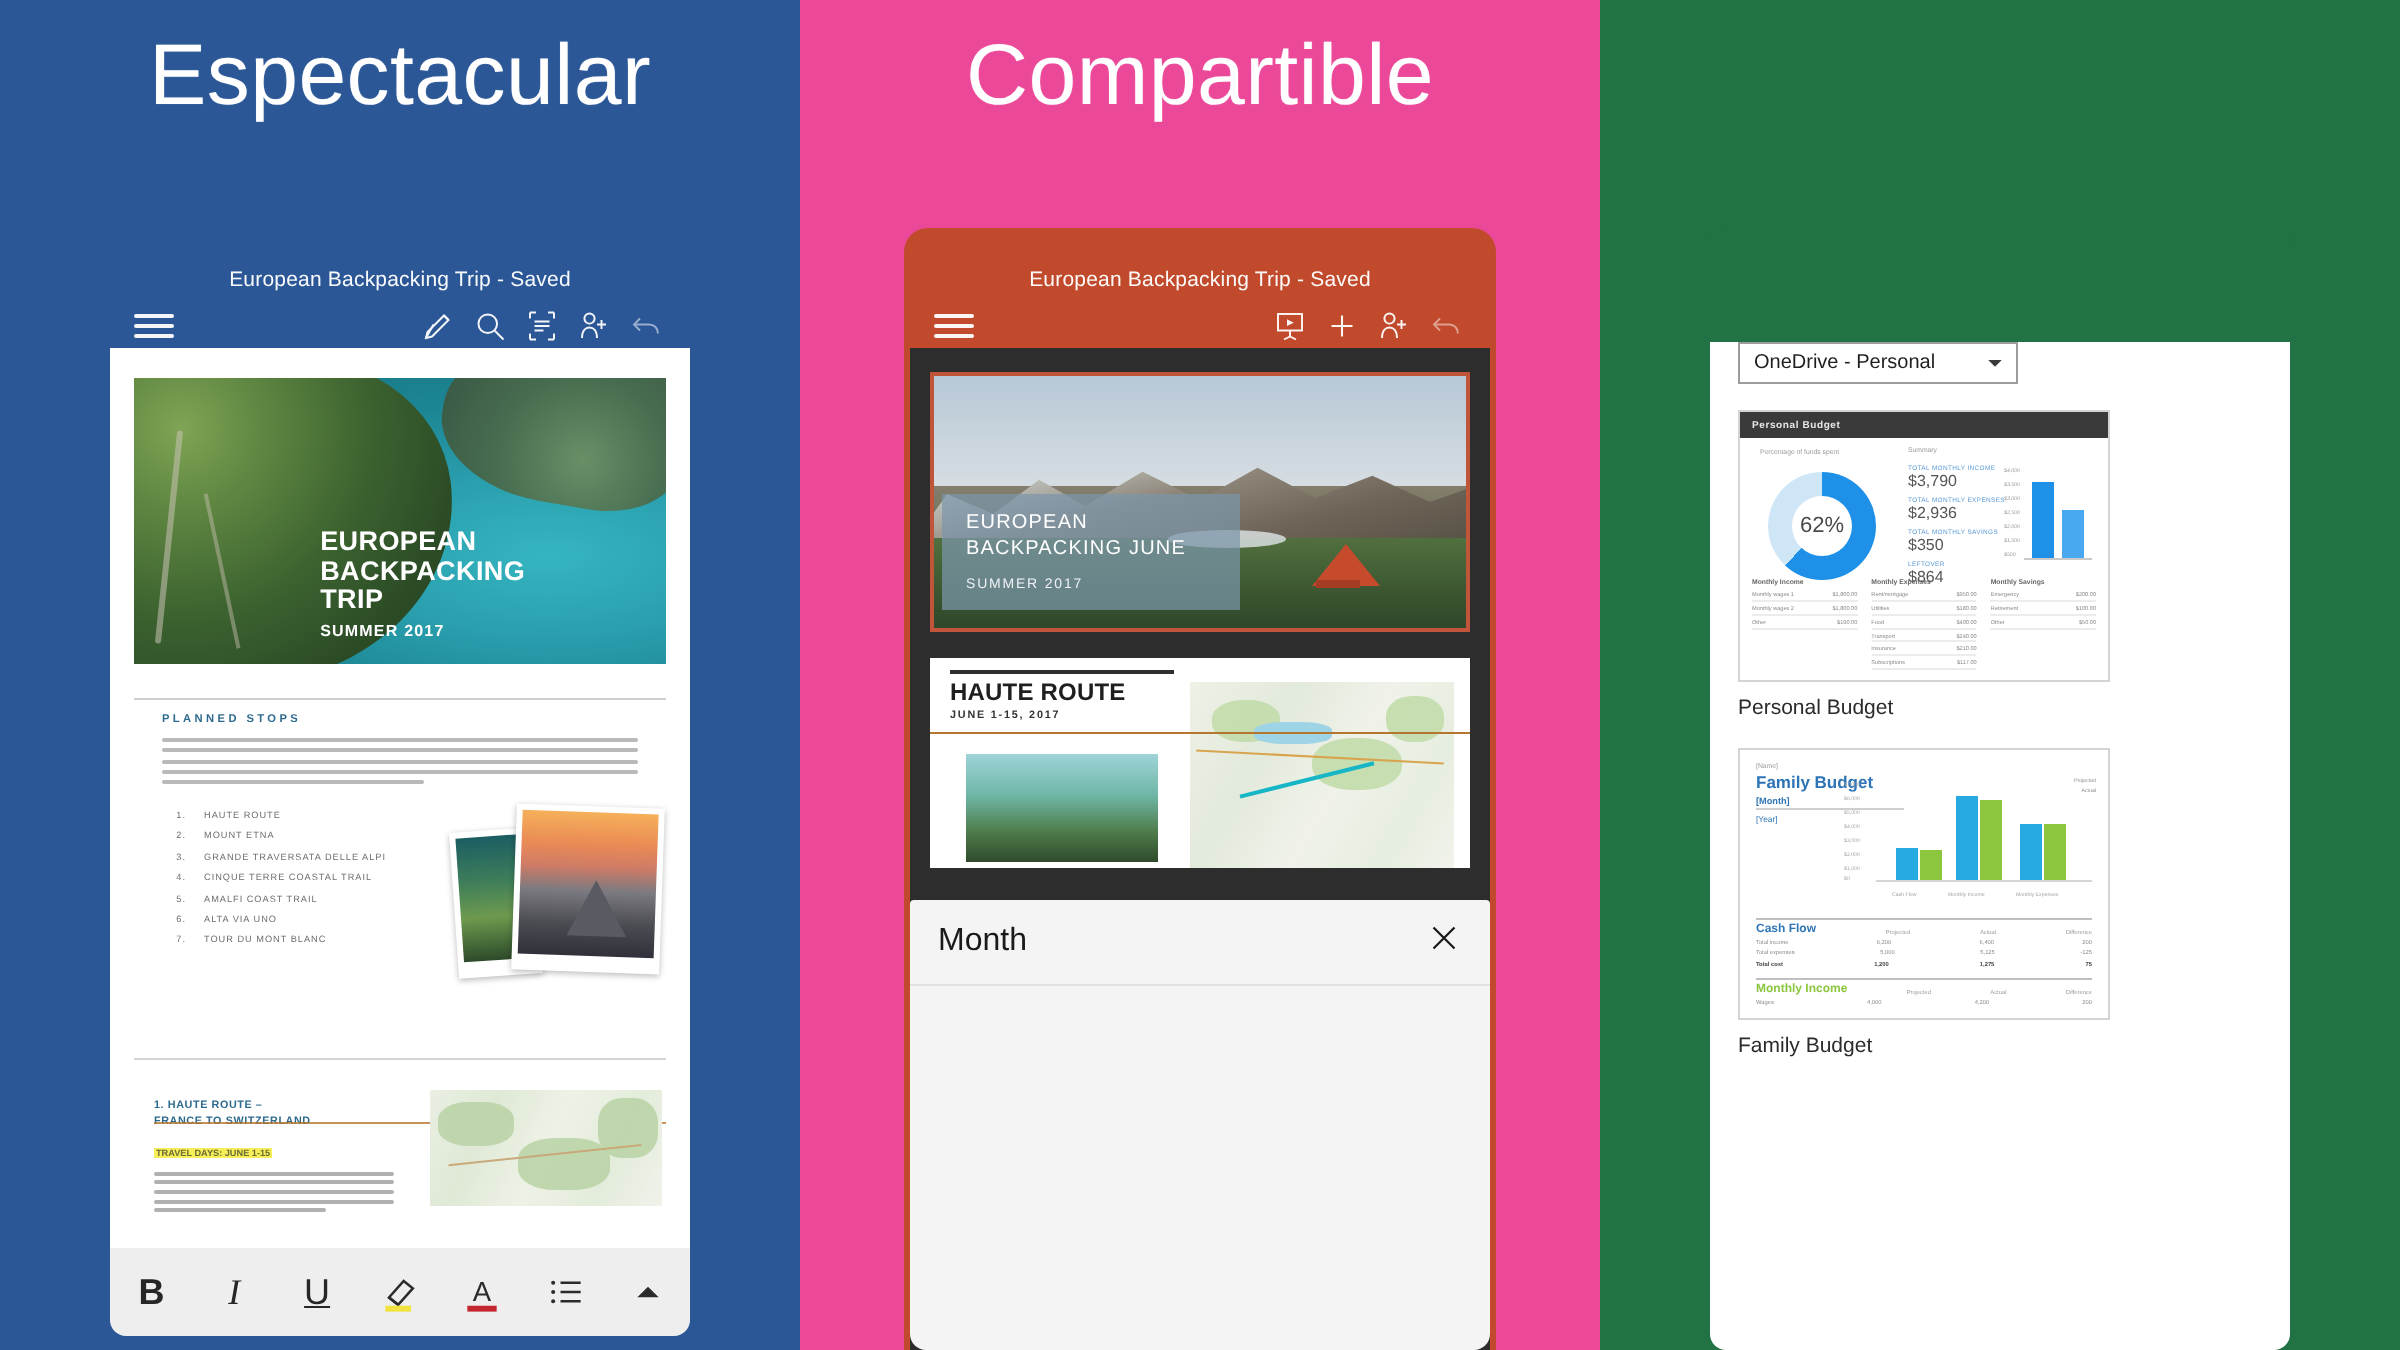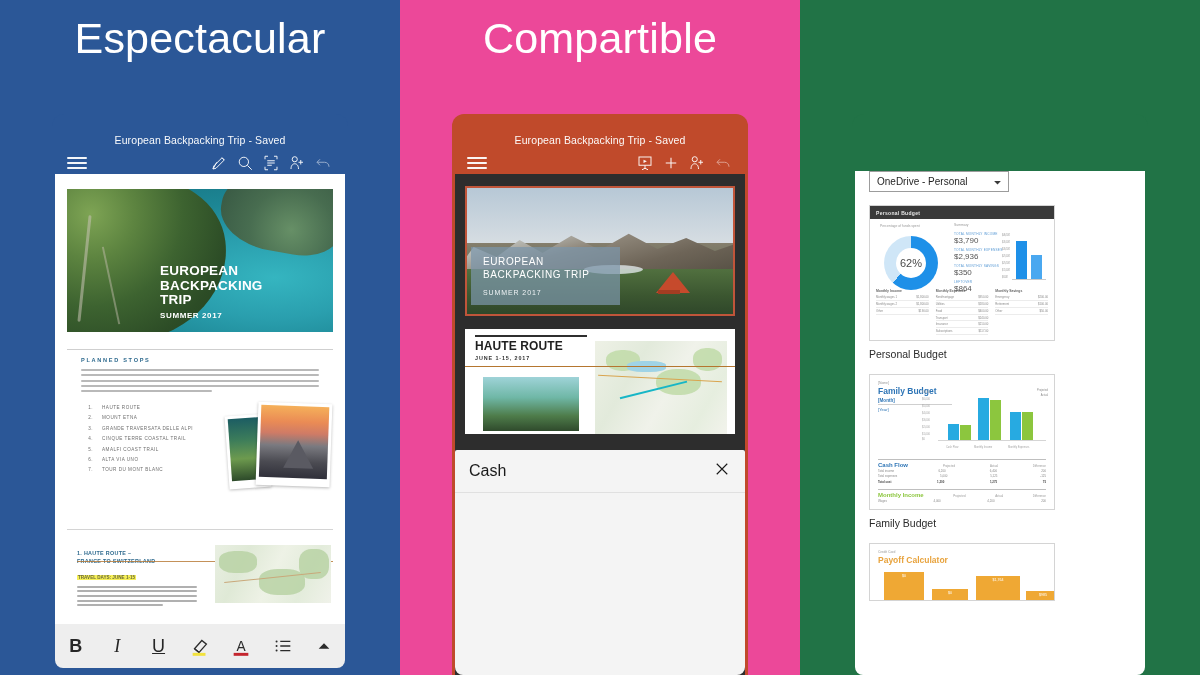--- a/index.html
+++ b/index.html
@@ -560,21 +560,21 @@
       <div class="ppt-canvas">
         <div class="slide s1">
           <div class="sky"></div>
             <div class="range"></div>
             <div class="grass"></div>
           <div class="snow"></div>
             <div class="tent"></div>
             <div class="tentb"></div>
           <div class="title-box">
             <div class="t1">EUROPEAN</div>
-            <div class="t1">BACKPACKING TRIP</div>
+            <div class="t1">BACKPACKING JUNE</div>
             <div class="t2">SUMMER 2017</div>
           </div>
         </div>
 
         <div class="slide s2">
           <div class="rule"></div>
           <div class="tl">
             <div class="h">HAUTE ROUTE</div>
             <div class="d">JUNE 1-15, 2017</div>
           </div>
@@ -586,21 +586,21 @@
             <span class="lake"></span>
               <span class="road"></span>
               <span class="trail"></span>
           </div>
         </div>
         <div class="ppt-brown-rule"></div>
       </div>
 
       <div class="share-sheet">
         <div class="share-head">
-          <div class="ttl">Cash</div>
+          <div class="ttl">Month</div>
           <div>
             <svg width="18" height="18" viewBox="0 0 24 24" stroke="#1a1a1a" stroke-width="1.5">
               <path d="M5 5 L19 19 M19 5 L5 19"></path>
             </svg>
           </div>
         </div>
       </div>
     </div>
   </div>
 
@@ -781,29 +781,17 @@
                   <span>Wages</span>
                   <span>4,000</span>
                   <span>4,200</span>
                   <span>200</span>
                 </div>
             </div>
           </div>
           <div class="cap">Family Budget</div>
         </div>
 
-        <div class="tpl">
-          <div class="thumb cc">
-            <div class="nm">Credit Card</div>
-            <div class="h1">Payoff Calculator</div>
-            <div class="ccbars">
-              <span class="ccbar" style="left:4px;width:40px;height:30px">$0</span>
-              <span class="ccbar" style="left:52px;width:36px;height:13px">$0</span>
-              <span class="ccbar" style="left:96px;width:44px;height:26px">$1,764</span>
-              <span class="ccbar" style="left:146px;width:34px;height:11px">$985</span>
-            </div>
-          </div>
-        </div>
       </div>
     </div>
   </div>
 
 </div>
 
 </body></html>

